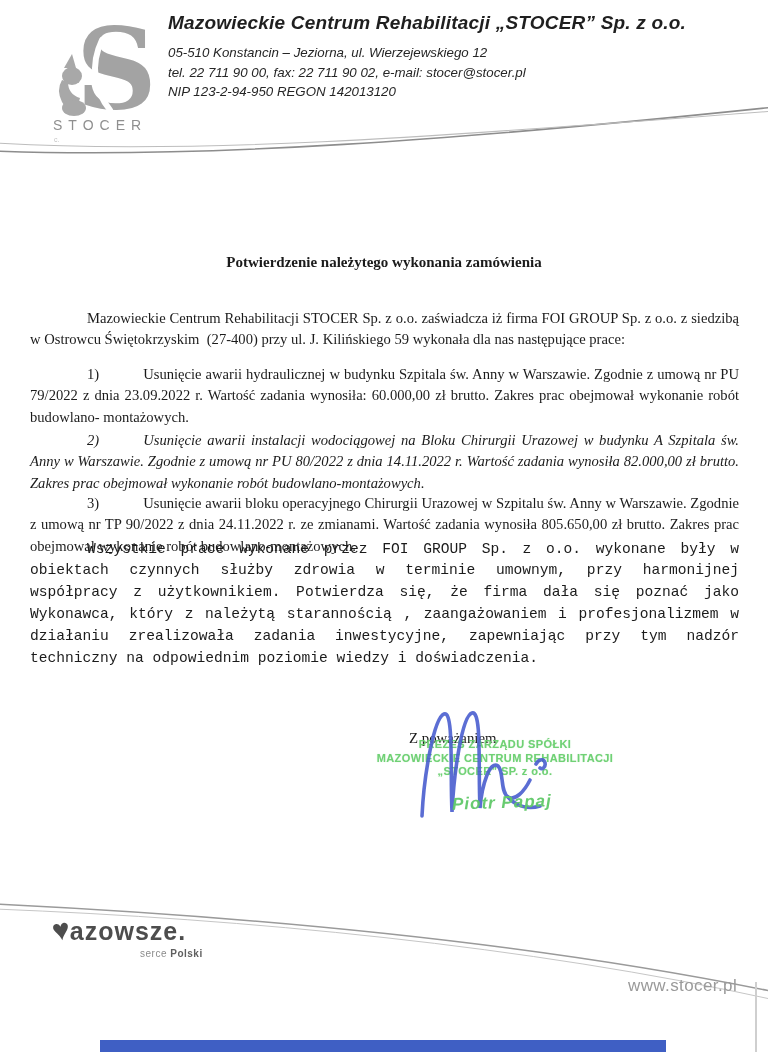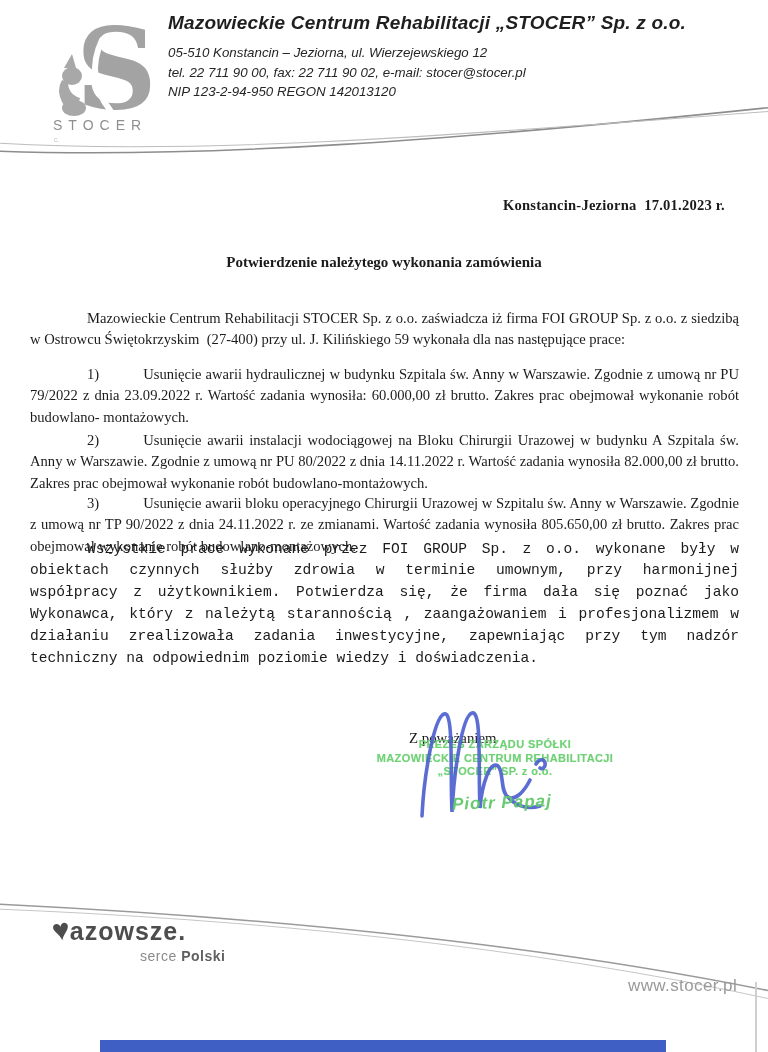--- a/index.html
+++ b/index.html
@@ -13,21 +13,21 @@
   .company-name{font-size:19px;font-weight:bold;color:#1f1f1f;letter-spacing:.2px;margin:0 0 9px 0;}
   .addr{font-size:13.3px;color:#262626;line-height:19.5px;}
   .swoosh{position:absolute;left:0;top:0;width:768px;height:175px;pointer-events:none;}
   
   .dateline{position:absolute;left:503px;top:197px;font-size:14.6px;font-weight:bold;letter-spacing:.2px;}
   .doc-title{position:absolute;left:0;top:254px;width:768px;text-align:center;font-size:15px;font-weight:bold;}
   .para{position:absolute;left:30px;width:709px;font-size:14.6px;line-height:21.8px;text-align:justify;}
   .indent{text-indent:57px;}
   .p-intro{top:293px;}
   .p-item1{top:349px;}
-  .p-item2{top:415px;}
+  .p-item2{top:415px;font-style:italic;}
   .p-item3{top:478px;font-family:Liberation Serif, serif;}
   .p-close{top:524px;font-family:Liberation Mono, monospace;}
   .numgap{display:inline-block;width:44px;}
   .signoff{position:absolute;left:409px;top:694px;font-size:14.8px;margin-top:36px;}
   
   .stamp{
     position:absolute;left:330px;top:738px;width:330px;text-align:center;
     font-family:"Liberation Sans",sans-serif;font-weight:bold;font-size:11px;
     color:rgba(104,206,110,.92);line-height:13.5px;letter-spacing:.4px;
     text-shadow:0 0 1px rgba(104,206,110,.45);
@@ -37,21 +37,21 @@
     font-style:italic;font-weight:bold;font-size:17px;color:rgba(96,200,104,.95);
     letter-spacing:1px;transform:rotate(-2deg);
   }
   .sig-svg{position:absolute;left:412px;top:702px;width:150px;height:122px;}
   
   .footer-swoosh{position:absolute;left:0;top:888px;width:768px;height:164px;pointer-events:none;}
   .mazowsze{position:absolute;left:52px;top:916px;width:180px;font-family:"Liberation Sans",sans-serif;color:#4d4d4d;}
   .mz-row{display:flex;align-items:flex-start;}
   .mz-heart{font-size:30px;line-height:28px;display:inline-block;transform:rotate(-8deg);color:#4d4d4d;}
   .mz-text{font-size:25px;font-weight:bold;letter-spacing:1px;line-height:30px;}
-  .mz-sub{font-size:14px;color:#8b8b8b;margin:2px 0 0 88px;letter-spacing:.5px;}
+  .mz-sub{font-size:10px;color:#8b8b8b;margin:2px 0 0 88px;letter-spacing:.5px;}
   .mz-sub b{color:#5f5f5f;}
   .website{position:absolute;left:628px;top:976px;font-family:"Liberation Sans",sans-serif;font-size:17px;color:#9a9a9a;letter-spacing:.4px;}
   .page-edge{position:absolute;left:755px;top:982px;width:2px;height:70px;background:#cfcfcf;}
   .bottom-bar{position:absolute;left:100px;top:1040px;width:566px;height:12px;}
 </style>
 </head>
 <body>
 
 <div class="page">
 
@@ -75,21 +75,20 @@
     <text x="4" y="132" font-family="'Liberation Sans',sans-serif" font-size="7" fill="#c4c4c4">c.</text>
   </svg>
 
   <div class="company">
     <div class="company-name">Mazowieckie Centrum Rehabilitacji „STOCER” Sp. z o.o.</div>
     <div class="addr">05-510 Konstancin – Jeziorna, ul. Wierzejewskiego 12</div>
     <div class="addr">tel.  22  711 90 00,  fax:  22  711 90 02,  e-mail: stocer@stocer.pl</div>
     <div class="addr">NIP 123-2-94-950 REGON 142013120</div>
   </div>
 
-  <div class="dateline">Konstancin-Jeziorna &nbsp;17.01.2023 r.</div>
 
   <div class="doc-title">Potwierdzenie należytego wykonania zamówienia</div>
 
   <p class="para indent p-intro">Mazowieckie Centrum Rehabilitacji STOCER Sp. z o.o. zaświadcza iż firma FOI GROUP Sp. z o.o. z siedzibą w Ostrowcu Świętokrzyskim &nbsp;(27-400) przy ul. J. Kilińskiego 59 wykonała dla nas następujące prace:</p>
 
   <p class="para indent p-item1"><span>1)</span><span class="numgap"></span><span>Usunięcie awarii hydraulicznej w budynku Szpitala św. Anny w Warszawie. Zgodnie z umową nr PU 79/2022 z dnia 23.09.2022 r. Wartość zadania wynosiła: 60.000,00 zł brutto. Zakres prac obejmował wykonanie robót budowlano- montażowych.</span></p>
 
   <p class="para indent p-item2"><span>2)</span><span class="numgap"></span><span>Usunięcie awarii instalacji wodociągowej na Bloku Chirurgii Urazowej w budynku A Szpitala św. Anny w Warszawie. Zgodnie z umową nr PU 80/2022 z dnia 14.11.2022 r. Wartość zadania wynosiła 82.000,00 zł brutto. Zakres prac obejmował wykonanie robót budowlano-montażowych.</span></p>
 
   <p class="para indent p-item3"><span>3)</span><span class="numgap"></span><span>Usunięcie awarii bloku operacyjnego Chirurgii Urazowej w Szpitalu św. Anny w Warszawie. Zgodnie z umową nr TP 90/2022 z dnia 24.11.2022 r. ze zmianami. Wartość zadania wynosiła 805.650,00 zł brutto. Zakres prac obejmował wykonanie robót budowlano-montażowych.</span></p>

